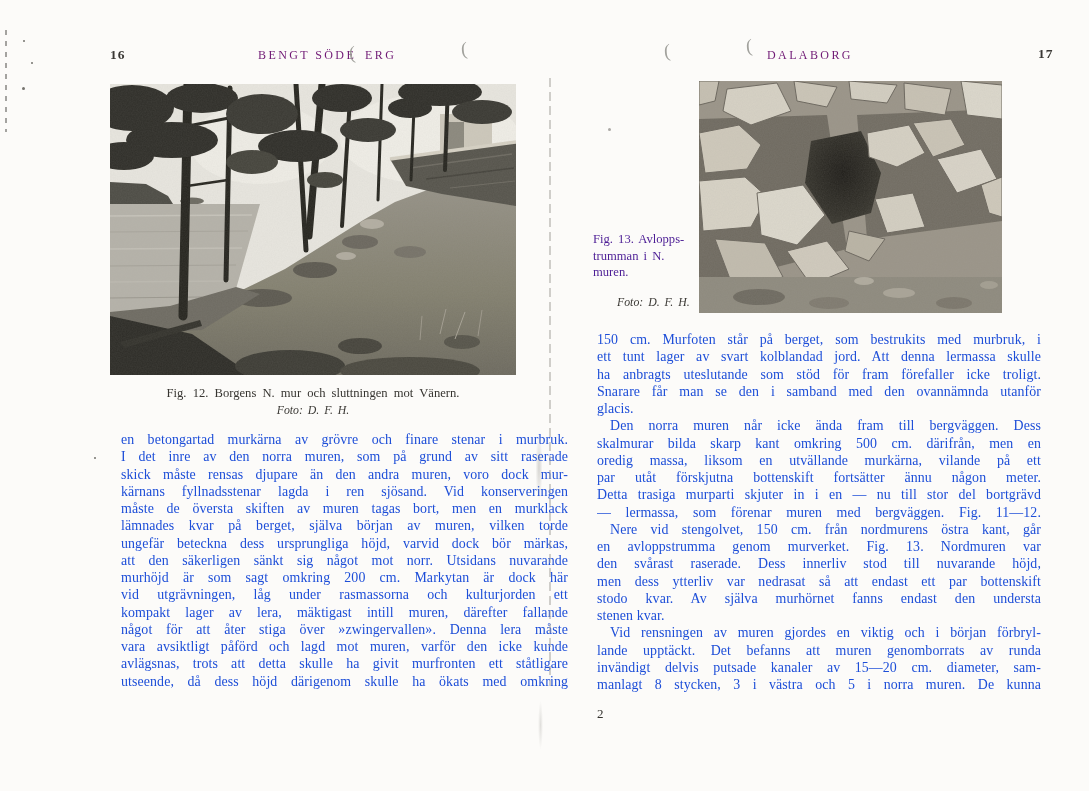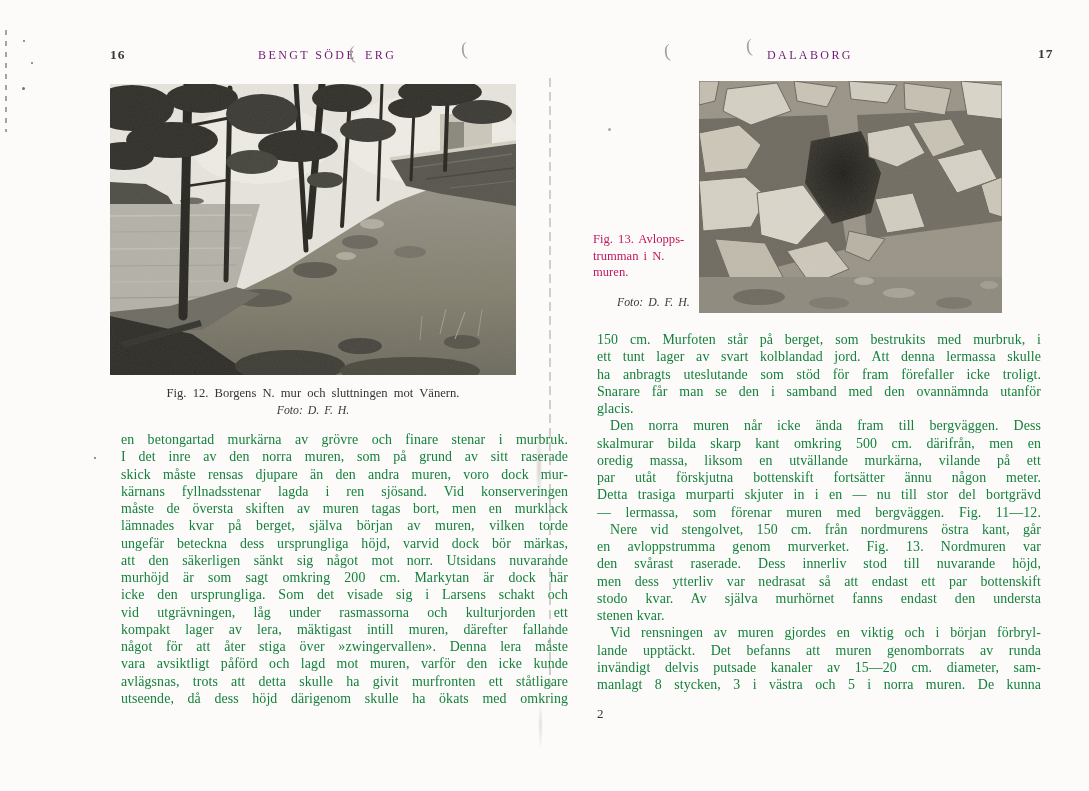--- a/index.html
+++ b/index.html
@@ -12,28 +12,28 @@
   .abs{position:absolute;}
   
   .pagenum{font-size:13.5px;letter-spacing:1px;color:#3a3835;font-weight:bold;}
   .running-head{font-size:12px;letter-spacing:2.4px;color:#701a75;white-space:pre;}
   
   .photo{position:absolute;overflow:hidden;background:#bdbab2;}
   .photo svg{display:block;}
   
   .caption{font-size:12.6px;text-align:center;word-spacing:3px;color:#363430;}
   .credit{font-style:italic;font-size:11.8px;text-align:center;color:#3c3a36;word-spacing:2px;}
-  .fig13-caption{font-size:12.6px;line-height:16.6px;color:#be185d;word-spacing:2px;}
+  .fig13-caption{font-size:12.6px;line-height:16.6px;color:#4c1d95;word-spacing:2px;}
   .fig13-credit{font-style:italic;font-size:11.8px;color:#3c3a36;word-spacing:2px;}
   
   .body-col{position:absolute;}
   .body-line{
     height:17.25px;line-height:17.3px;font-size:13.9px;
     text-align:justify;text-align-last:justify;
-    overflow:hidden;letter-spacing:0.1px;color:#15803d;
+    overflow:hidden;letter-spacing:0.1px;color:#1d4ed8;
   }
   .body-line.no-justify{text-align-last:left;}
   .body-line.indent{text-indent:13px;}
   .signature-mark{font-size:13px;color:#33312d;}
   
   .crease{color:#93938e;font-size:19px;opacity:.85;transform:rotate(-5deg);line-height:1;}
   .binding-mark{left:5px;top:30px;width:2px;height:102px;
     background:repeating-linear-gradient(to bottom,#5c5b57 0 5px,transparent 5px 11px);
     opacity:.55;}
   .gutter-line{left:549px;top:78px;width:2px;height:608px;
@@ -159,21 +159,20 @@
 <div class="body-col" style="left:98px;top:431px;width:447px;margin-left:23px;">
     <div class="body-line">en betongartad murkärna av grövre och finare stenar i murbruk.</div>
     <div class="body-line">I det inre av den norra muren, som på grund av sitt raserade</div>
     <div class="body-line">skick måste rensas djupare än den andra muren, voro dock mur-</div>
     <div class="body-line">kärnans fyllnadsstenar lagda i ren sjösand.  Vid konserveringen</div>
     <div class="body-line">måste de översta skiften av muren tagas bort, men en murklack</div>
     <div class="body-line">lämnades kvar på berget, själva början av muren, vilken torde</div>
     <div class="body-line">ungefär beteckna dess ursprungliga höjd, varvid dock bör märkas,</div>
     <div class="body-line">att den säkerligen sänkt sig något mot norr.  Utsidans nuvarande</div>
     <div class="body-line">murhöjd är som sagt omkring 200 cm.  Markytan är dock här</div>
-    <div class="body-line">icke den ursprungliga.  Som det visade sig i Larsens schakt och</div>
     <div class="body-line">vid utgrävningen, låg under rasmassorna och kulturjorden ett</div>
     <div class="body-line">kompakt lager av lera, mäktigast intill muren, därefter fallande</div>
     <div class="body-line">något för att åter stiga över »zwingervallen».  Denna lera måste</div>
     <div class="body-line">vara avsiktligt påförd och lagd mot muren, varför den icke kunde</div>
     <div class="body-line">avlägsnas, trots att detta skulle ha givit murfronten ett ståtligare</div>
     <div class="body-line">utseende, då dess höjd därigenom skulle ha ökats med omkring</div>
   </div>
 
 <div class="abs running-head" style="left:767px;top:48px;">DALABORG</div>
 <div class="abs pagenum" style="left:1038px;top:46px;">17</div>

